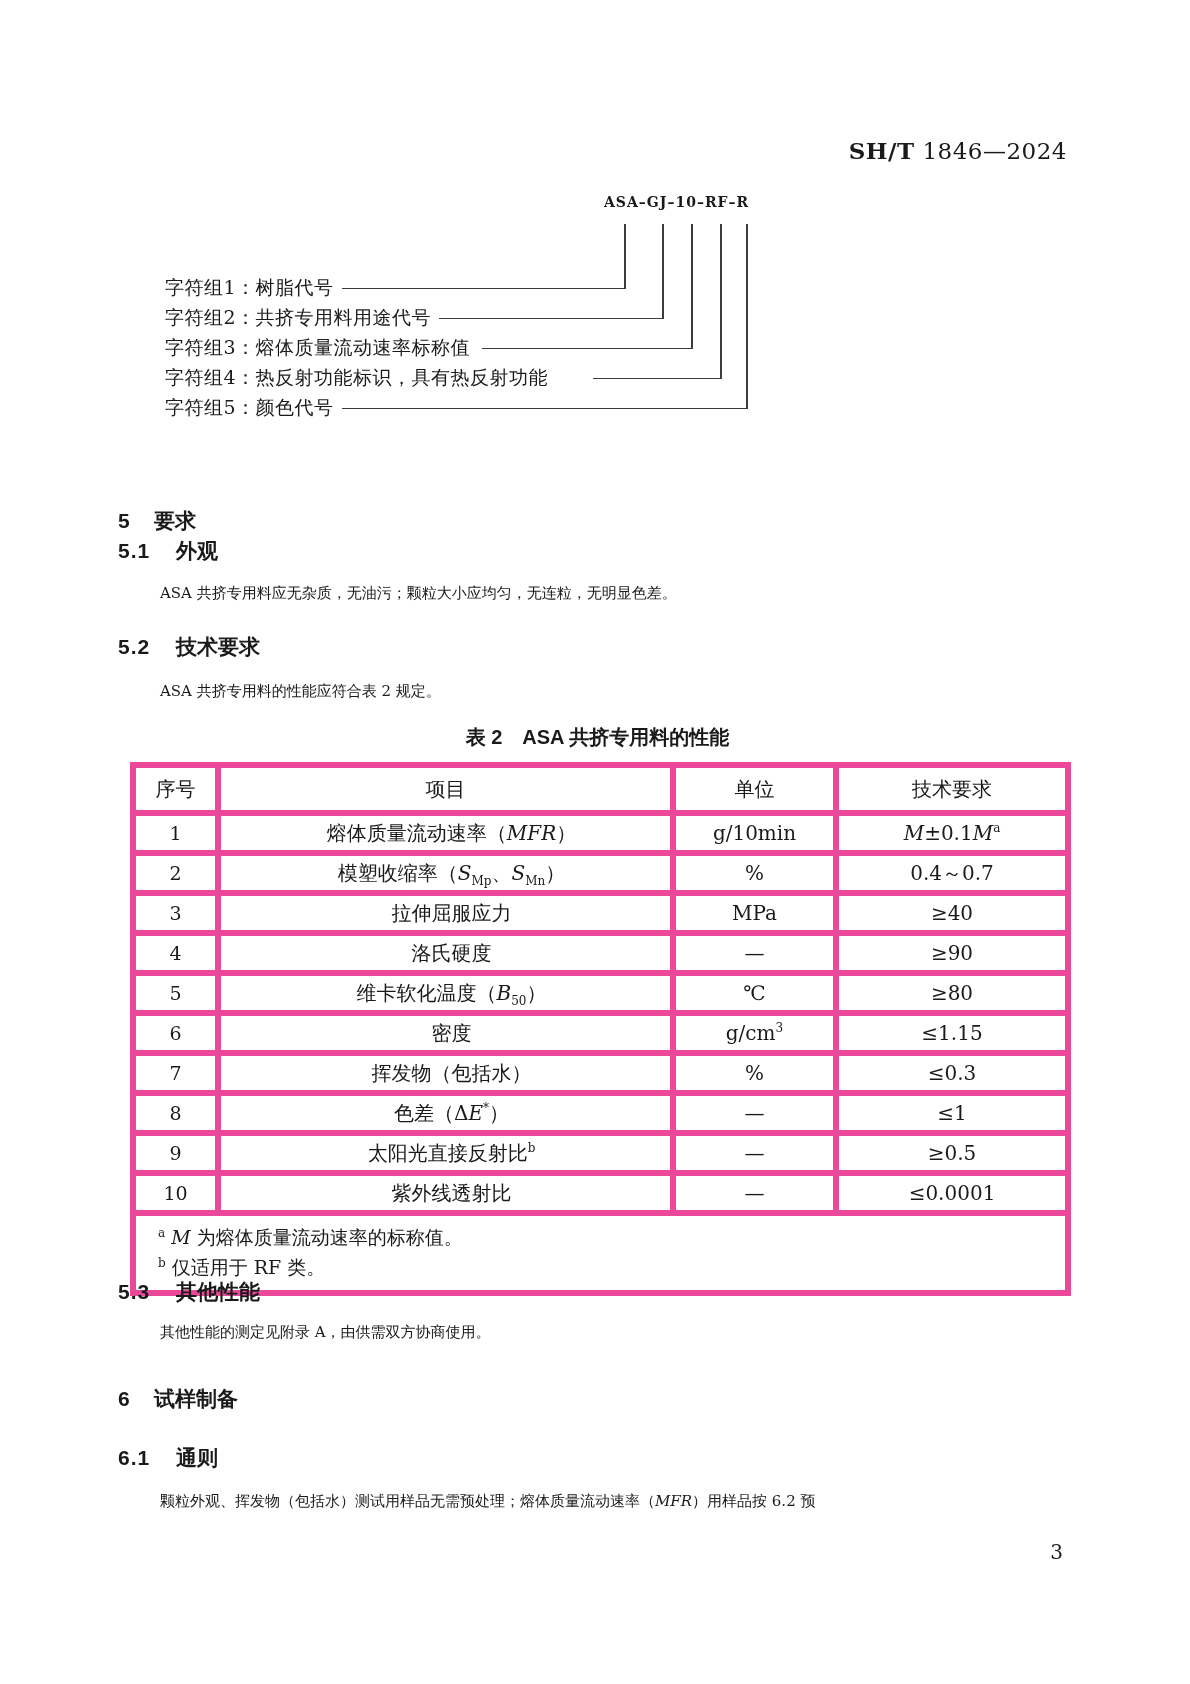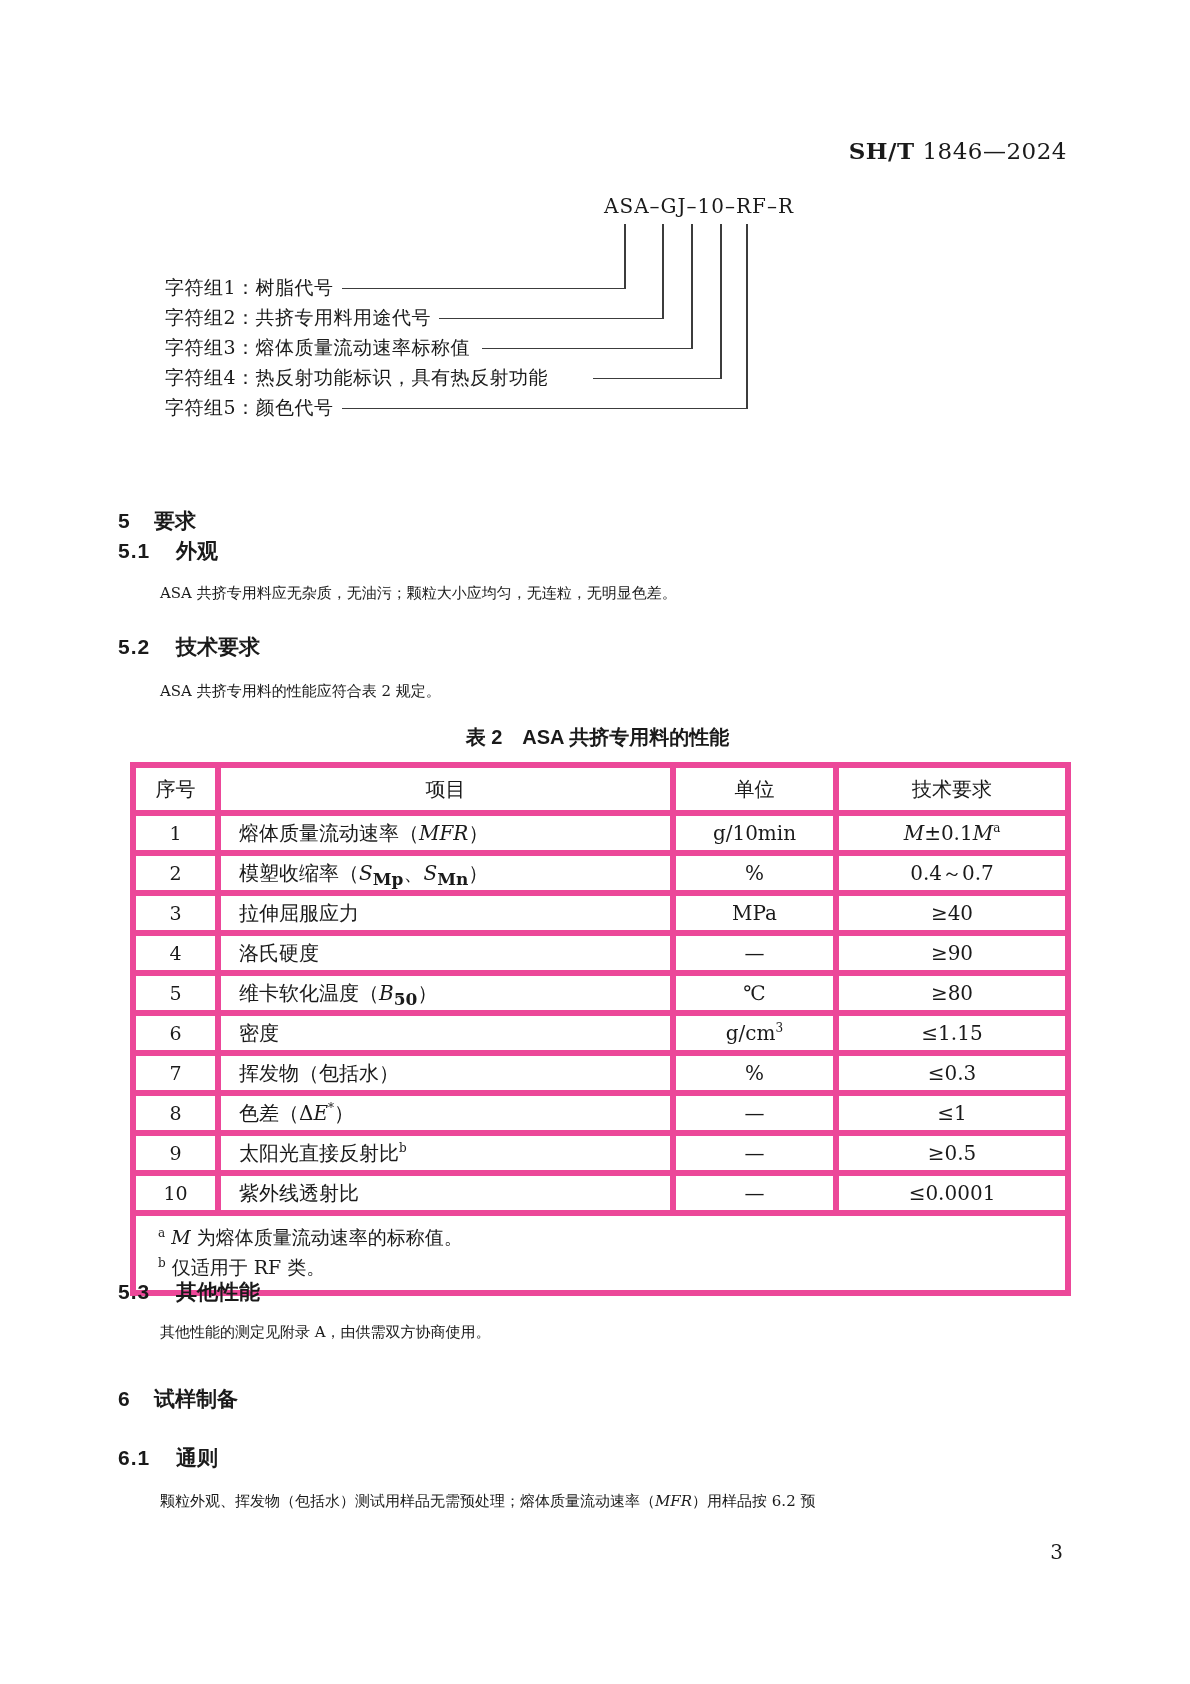--- a/index.html
+++ b/index.html
@@ -5,43 +5,43 @@
   html,body{margin:0;padding:0;background:#e8e8e8;}
   .page{
     position:relative; width:1190px; height:1684px; margin:0 auto;
     background:#ffffff; overflow:hidden;
     font-family:"DejaVu Serif","Liberation Serif",serif; color:#1a1a1a;
   }
   
   .doc-header{position:absolute; top:137px; right:123px; font-size:23px; letter-spacing:0.5px; white-space:nowrap;}
   .doc-header .code{font-weight:bold;}
   
-  .dg-code{position:absolute; left:604px; top:194px; font-size:20px; letter-spacing:1px; white-space:nowrap;}
+  .dg-code{position:absolute; left:604px; top:194px; font-size:14px; letter-spacing:1px; white-space:nowrap;font-weight:bold;}
   .dg-row{position:absolute; height:28px; display:flex; align-items:center; gap:8px;}
   .dg-label{font-size:19px; white-space:nowrap; letter-spacing:0.5px;}
   .dg-hline{flex:1 1 auto; height:0; border-top:1.6px solid #3c3c3c; margin-top:1px;}
   .dg-vline{position:absolute; width:1.6px; background:#3c3c3c;}
   
   .heading{position:absolute; left:118px; font-family:"Liberation Sans","DejaVu Sans",sans-serif; font-weight:700; font-size:21px; white-space:nowrap;}
   .heading .num{display:inline-block; min-width:20px; letter-spacing:1px; margin-right:16px;}
   .para{position:absolute; left:160px; width:906px; font-size:15px; line-height:1.45; white-space:nowrap;}
   
   .tbl-caption{position:absolute; left:130px; top:724px; width:935px; text-align:center;
     font-family:"Liberation Sans","DejaVu Sans",sans-serif; font-weight:700; font-size:20px;}
   table.spec{position:absolute; left:130px; top:762px; width:935px;
     border-collapse:collapse; table-layout:fixed; border:2px solid #000;}
   table.spec th, table.spec td{border:6px solid #ec4899; padding:0 6px; font-size:20px;}
   table.spec th{height:42px; font-weight:normal; font-family:"Liberation Sans","DejaVu Sans",sans-serif; text-align:center; border-bottom:2px solid #000;}
   table.spec td{height:34px; text-align:center;}
-  table.spec td.c-item{text-align:left; padding-left:18px;}
+  table.spec td.c-item{text-align:center; padding-left:18px;}
   table.spec td.c-seq{font-size:19px;}
   table.spec td.fn-cell{border-top:2px solid #000; text-align:left; padding:6px 10px 8px 22px; height:auto;}
   .fn-line{font-size:19px; line-height:30px;}
   sup{font-size:12px; line-height:0; vertical-align:super;}
-  sub{font-size:17px; line-height:0; vertical-align:sub;font-weight:bold;}
+  sub{font-size:12px; line-height:0; vertical-align:sub;}
   i{font-style:italic;}
   
   .page-number{position:absolute; top:1540px; right:127px; font-size:20px;}
 </style>
 </head>
 <body>
 
 <div class="page">
 
   <div class="doc-header">

